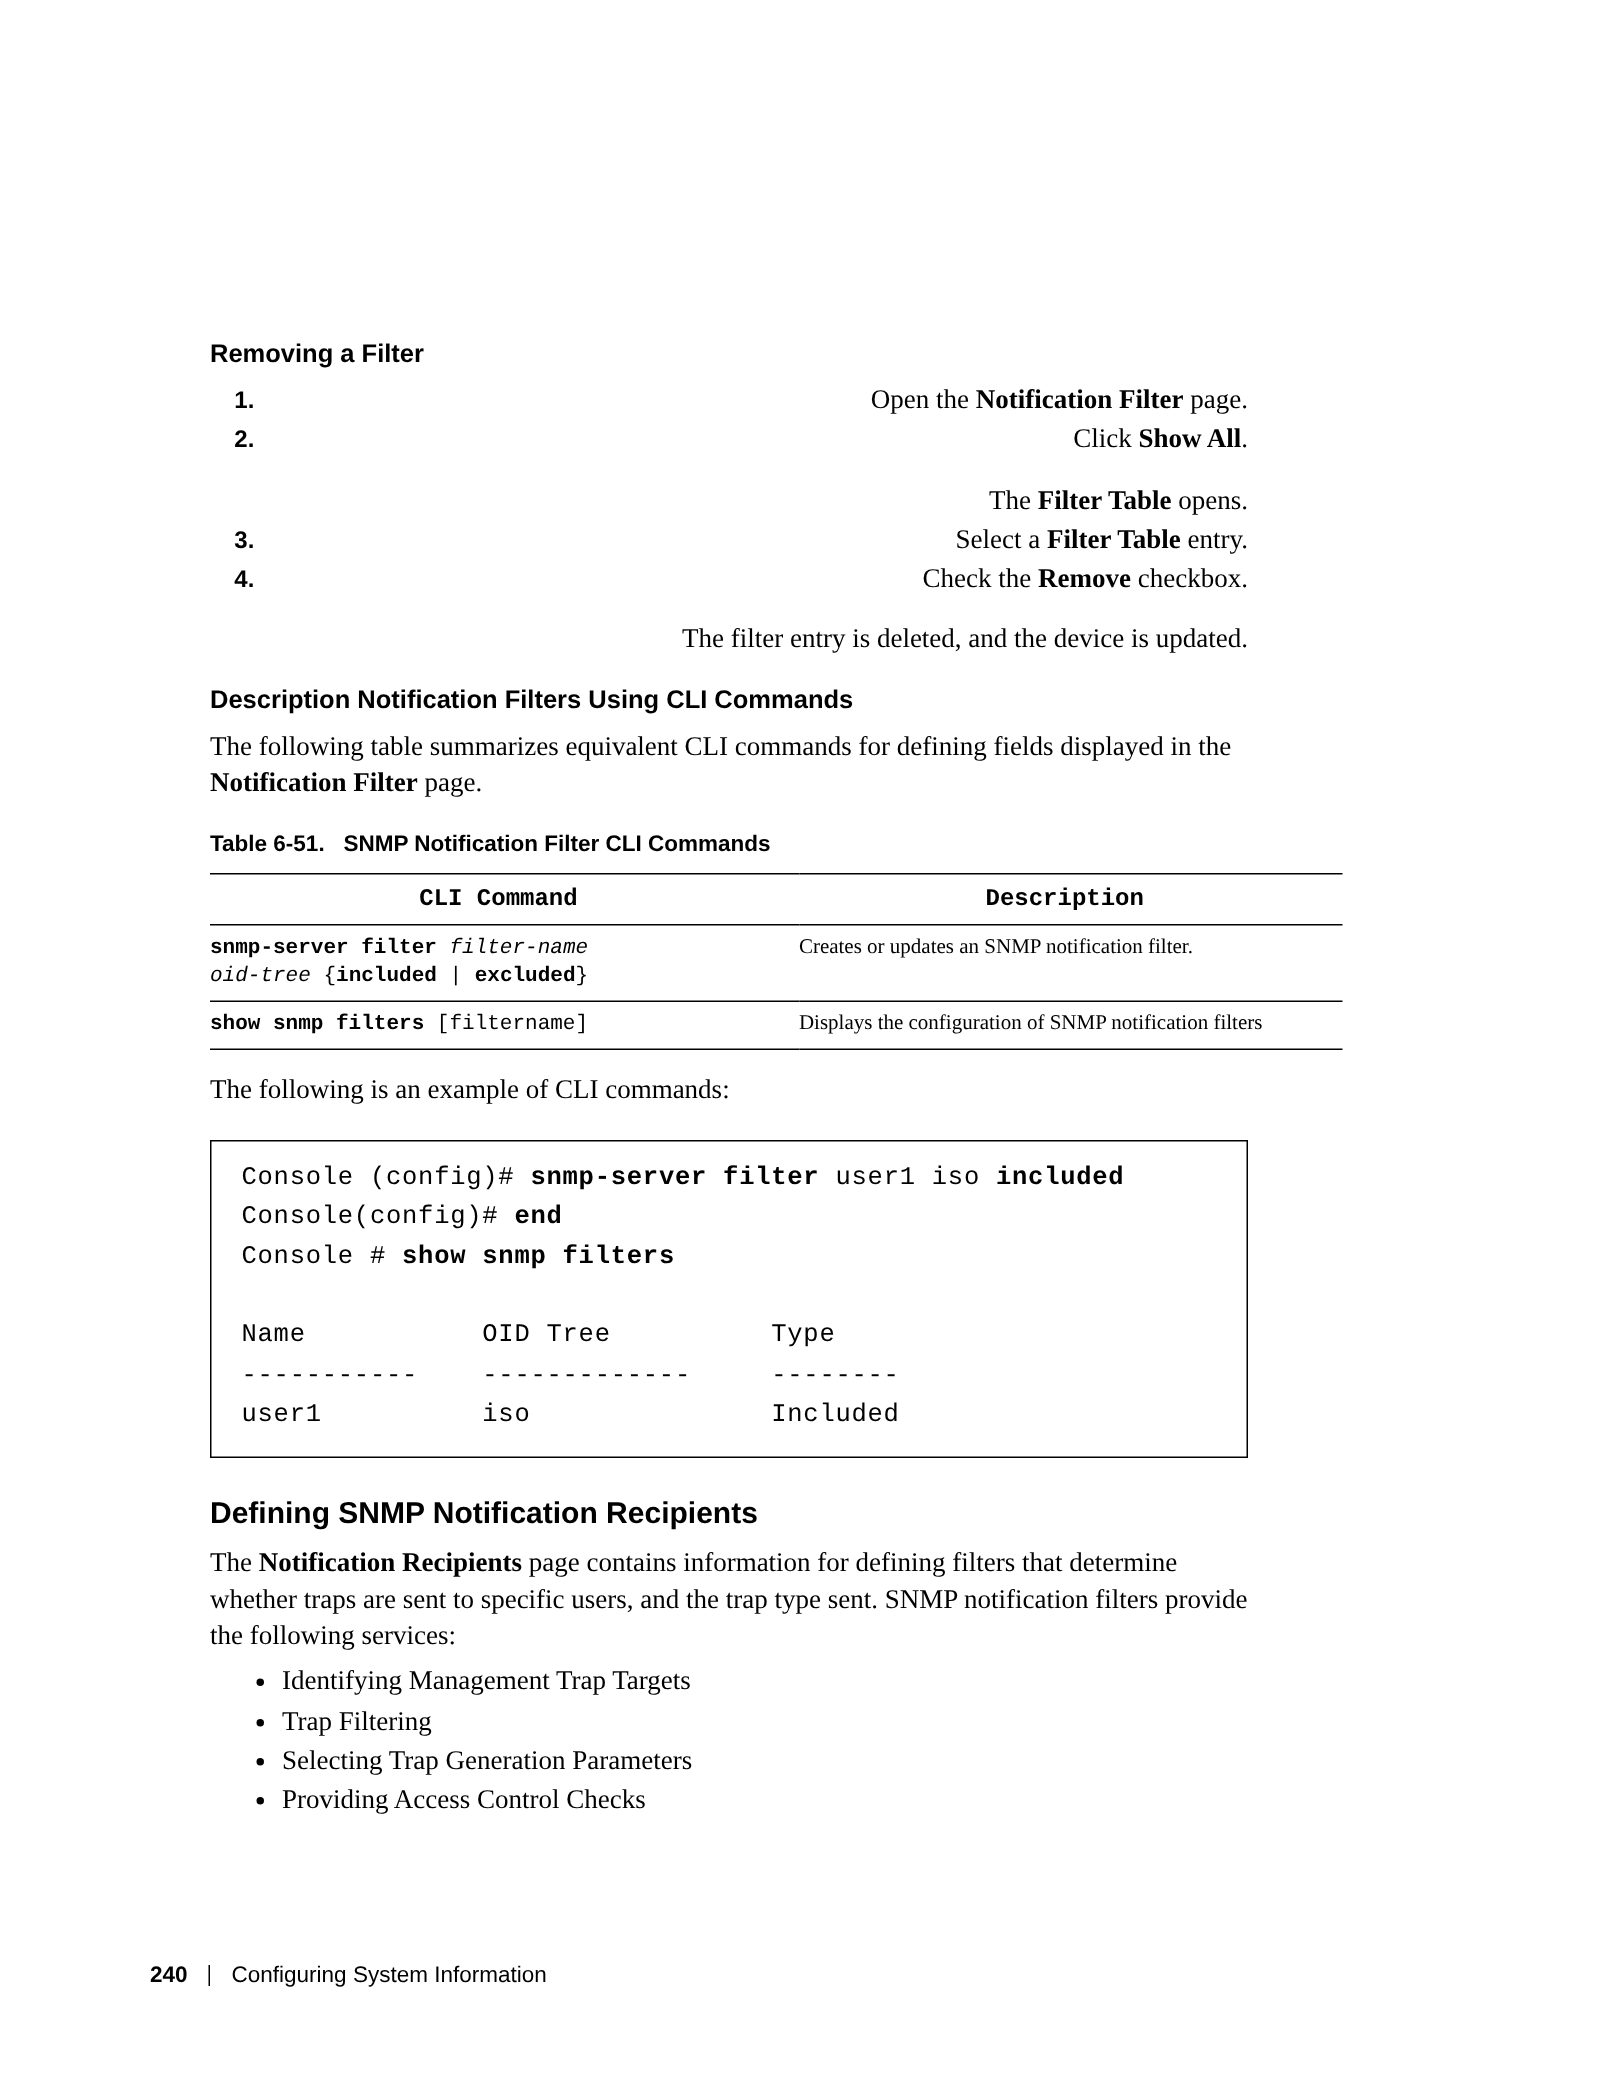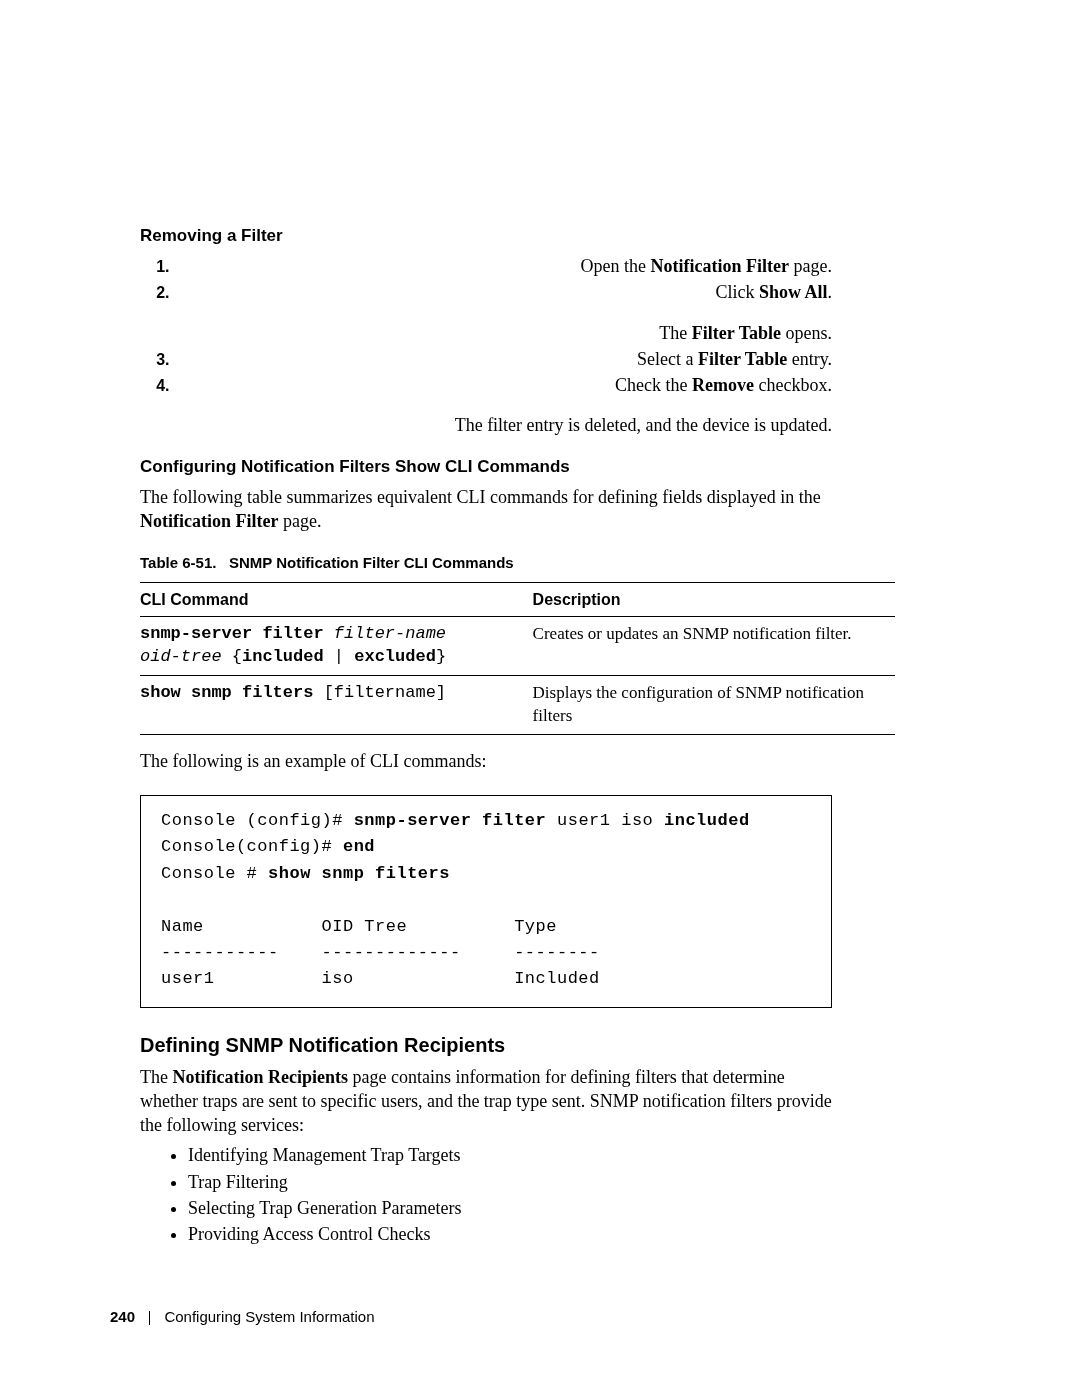--- a/index.html
+++ b/index.html
@@ -58,34 +58,34 @@
     font-weight: bold;
     font-size: 15px;
     margin: 20px 0 8px 0;
   }
   table.cli {
     border-collapse: collapse;
     width: 755px;
     margin: 0;
   }
   table.cli th {
-    font-family: Liberation Sans, sans-serif;
+    font-family: Liberation Mono, monospace;
     font-weight: bold;
     font-size: 16px;
-    text-align: left;
+    text-align: center;
     border-top: 1px solid #000;
     border-bottom: 1px solid #000;
     padding: 6px 8px 6px 0;
     vertical-align: top;
   }
   table.cli td {
     border-bottom: 1px solid #000;
     padding: 6px 8px 6px 0;
     vertical-align: top;
-    font-size: 17px;
+    font-size: 14px;
     margin-left: 38px;
   }
   table.cli .cmd { width: 52%; }
   table.cli .desc { width: 48%; }
   .mono {
     font-family: "Courier New", Courier, monospace;
     font-size: 16px;
   }
   .code-box {
     border: 1px solid #000;
@@ -100,21 +100,21 @@
   ul.bullets {
     list-style: disc;
     padding-left: 48px;
     margin: 6px 0 16px 0;
   }
   ul.bullets li {
     margin-bottom: 2px;
   }
   .footer {
     position: absolute;
-    left: 110px;
+    left: 100px;
     bottom: 70px;
     font-family: Arial, Helvetica, sans-serif;
     font-size: 15px;
   }
   .footer .sep {
     margin: 0 10px;
     border-left: 1px solid #000;
     height: 14px;
     display: inline-block;
     vertical-align: middle;
@@ -140,21 +140,21 @@
     </li>
     <li>
       <span>Select a </span><span class="bold">Filter Table</span><span> entry.</span>
     </li>
     <li>
       <span>Check the </span><span class="bold">Remove</span><span> checkbox.</span>
       <div class="sub">The filter entry is deleted, and the device is updated.</div>
     </li>
   </ol>
 
-  <div class="h-small" style="margin-top:18px;">Configuring Notification Filters Show CLI Commands</div>
+  <div class="h-small" style="margin-top:18px;">Description Notification Filters Using CLI Commands</div>
 
   <p class="body">
     <span>The following table summarizes equivalent CLI commands for defining fields displayed in the </span><span class="bold">Notification Filter</span><span> page.</span>
   </p>
 
   <div class="table-caption">
     <span>Table 6-51.</span>&nbsp;&nbsp;&nbsp;<span>SNMP Notification Filter CLI Commands</span>
   </div>
 
   <table class="cli">

